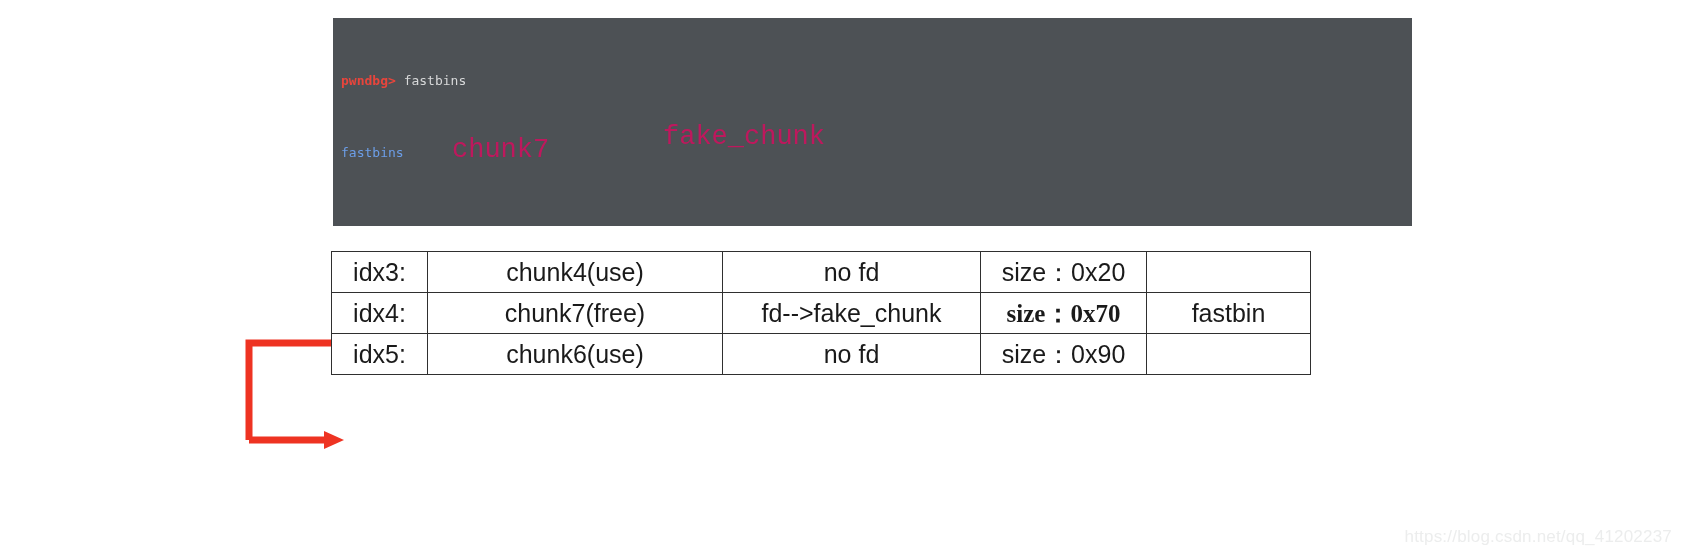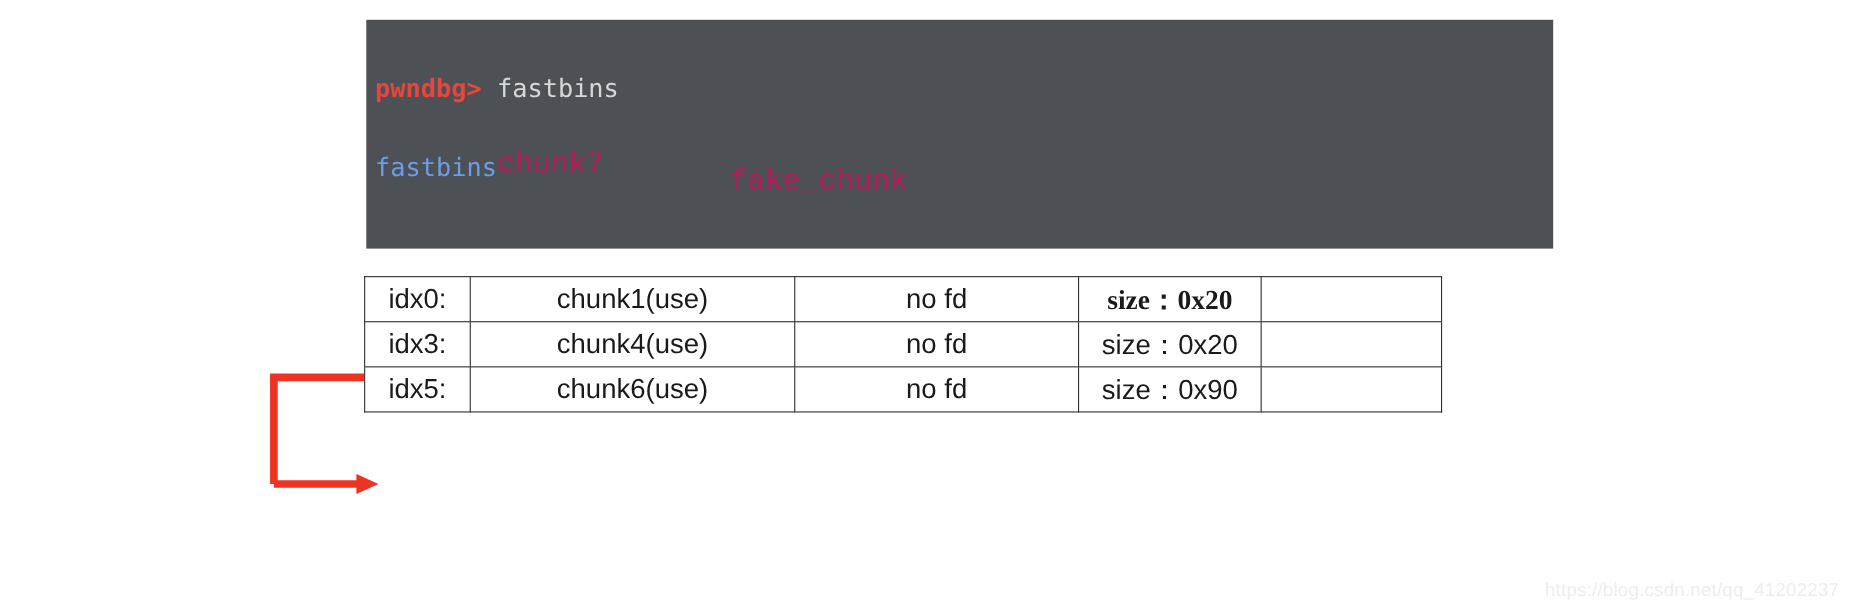--- a/index.html
+++ b/index.html
@@ -18,42 +18,42 @@
   
   #terminal {
     position: absolute;
     left: 333px;
     top: 18px;
     width: 1079px;
     height: 208px;
     background: #4d5155;
     overflow: hidden;
     font-family: "DejaVu Sans Mono", "Liberation Mono", monospace;
-    font-size: 23px;
+    font-size: 13px;
     line-height: 24px;
     white-space: pre;
     padding: 3px 0 0 8px;
     box-sizing: border-box;
   }
   #terminal .line { height: 24px; }
   .t-prompt  { color: #e8453c; font-weight: bold; }
   .t-cmd     { color: #d7d8d9; }
   .t-head    { color: #6c9ee8; }
 
   
   .term-label {
     position: absolute;
     color: #be185d;
     font-family: Liberation Mono, monospace;
     font-size: 27px;
     line-height: 1;
     white-space: nowrap;
   }
   #label-chunk7    { left: 452px; top: 137px; }
-  #label-fakechunk { left: 663px; top: 153px; }
+  #label-fakechunk { left: 663px; top: 124px; }
 
   
   #chunk-table {
     position: absolute;
     left: 331px;
     top: 251px;
     border-collapse: collapse;
     table-layout: fixed;
     background: #fff;
   }
@@ -126,32 +126,32 @@
 <table id="chunk-table">
   <colgroup>
     <col class="col-idx">
       <col class="col-chunk">
       <col class="col-fd">
       <col class="col-size">
       <col class="col-bin">
   </colgroup>
   <tbody>
     <tr>
-      <td>idx0:</td>
-      <td>chunk1(use)</td>
-      <td>no fd</td>
-      <td class="serif bold">size：0x20</td>
-      <td></td>
-    </tr>
-    <tr>
       <td>idx3:</td>
       <td>chunk4(use)</td>
       <td>no fd</td>
       <td>size：0x20</td>
       <td></td>
+    </tr>
+    <tr>
+      <td>idx4:</td>
+      <td class="red">chunk7(free)</td>
+      <td class="red">fd--&gt;fake_chunk</td>
+      <td class="red serif bold">size：0x70</td>
+      <td>fastbin</td>
     </tr>
     <tr>
       <td>idx5:</td>
       <td>chunk6(use)</td>
       <td>no fd</td>
       <td>size：0x90</td>
       <td></td>
     </tr>
   </tbody>
 </table>

